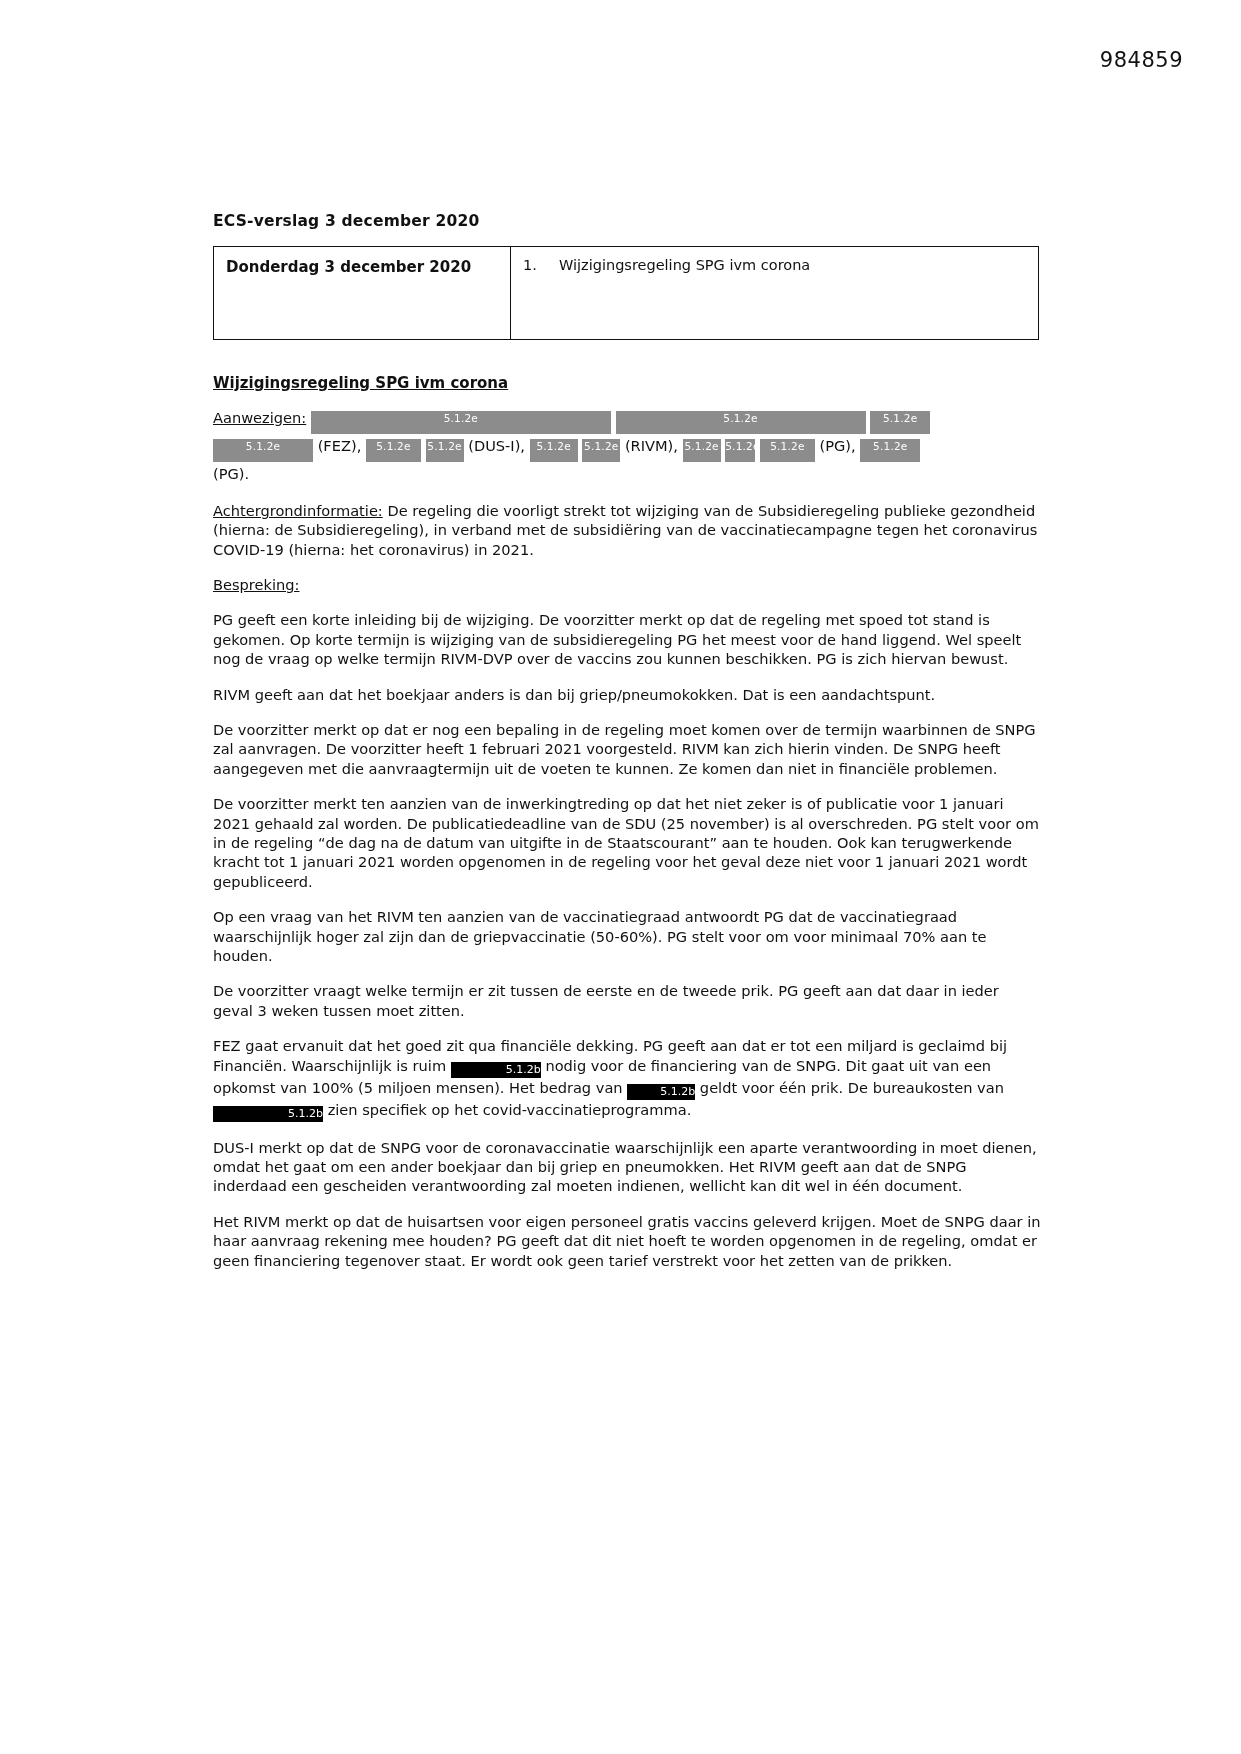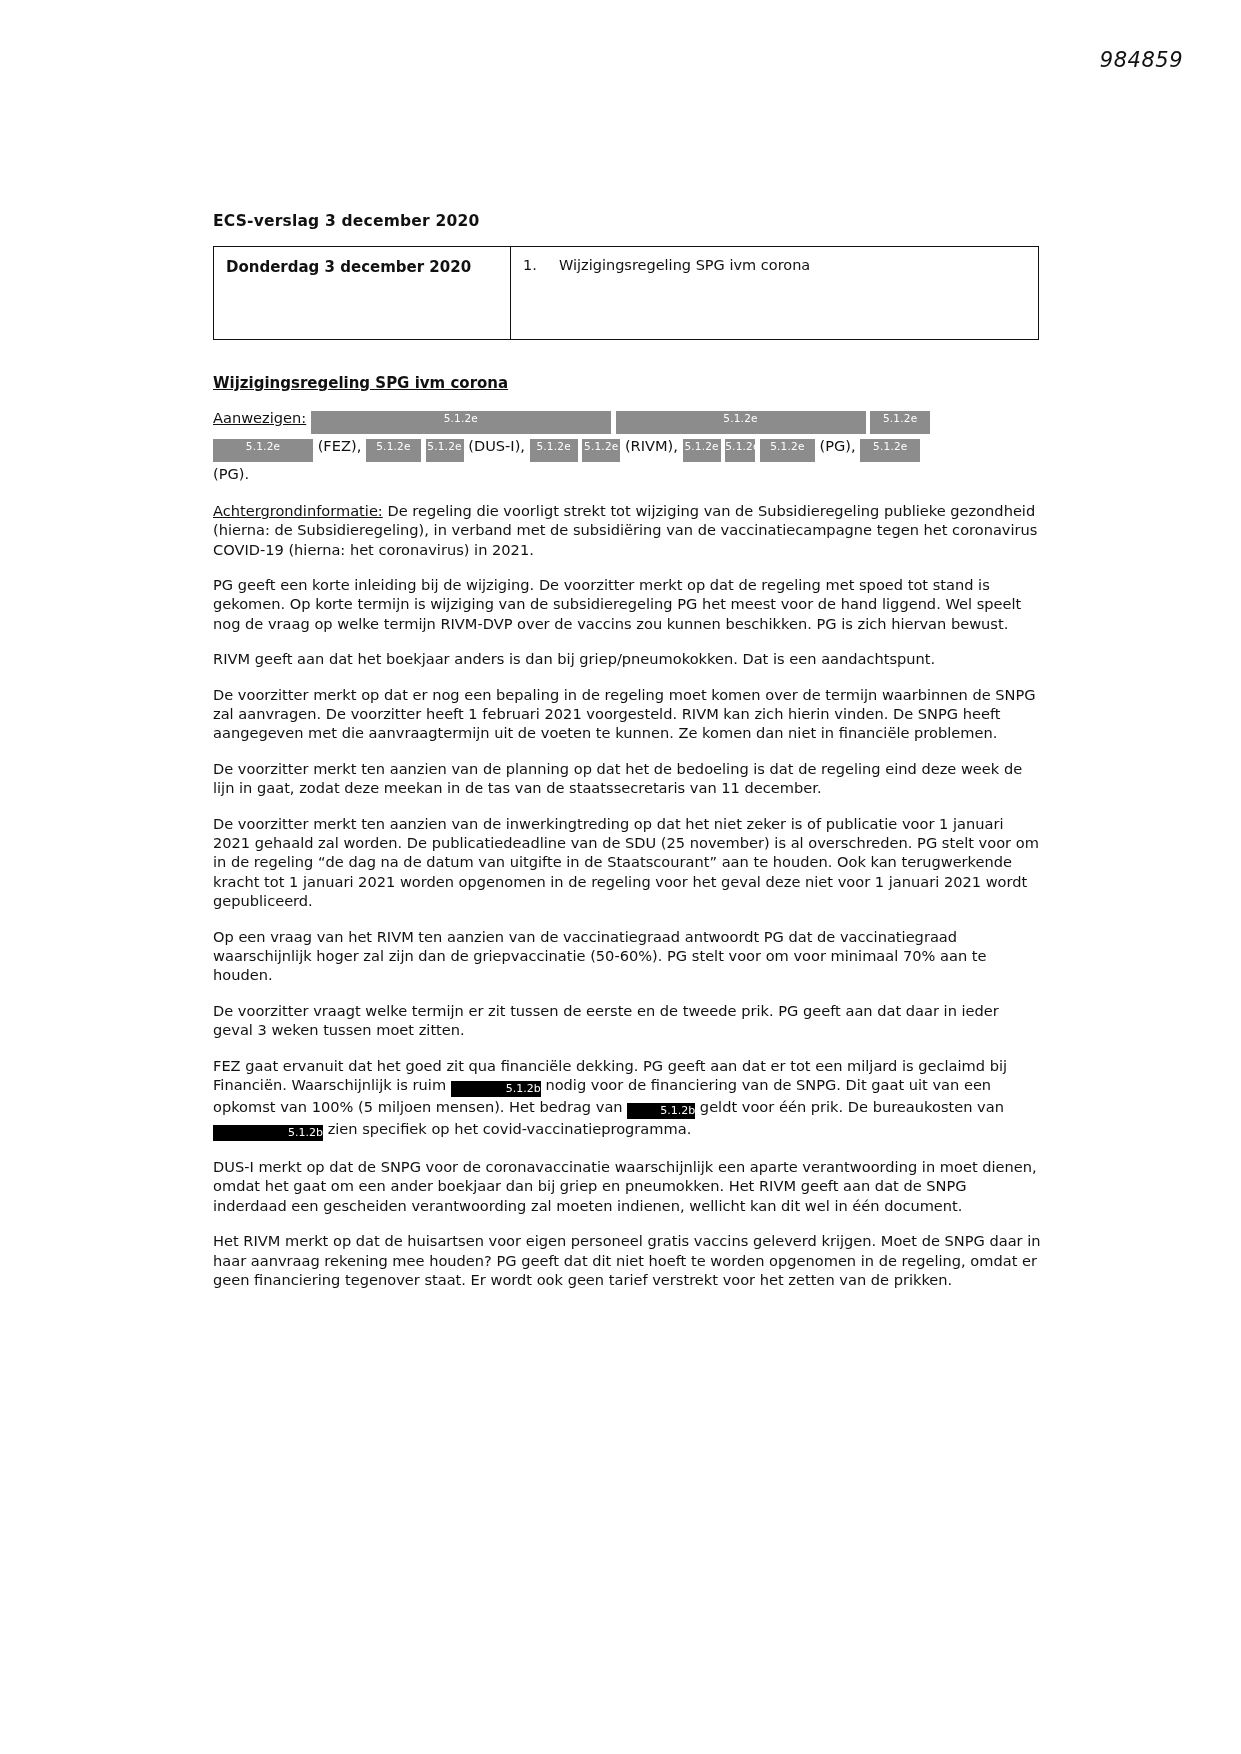--- a/index.html
+++ b/index.html
@@ -22,21 +22,20 @@
     box-sizing: border-box;
   }
   .doc-number {
     position: absolute;
     top: 48px;
     right: 58px;
     font-size: 21px;
     letter-spacing: 0.5px;
     color: #111;
     font-family: "DejaVu Sans", sans-serif;
-    font-style: italic;
   }
   .content {
     position: absolute;
     left: 213px;
     top: 212px;
     width: 830px;
   }
   .doc-title {
     font-size: 15.5px;
     font-weight: bold;
@@ -183,25 +182,27 @@
       </span>
       <span class="row3">
         <span>(PG).</span>
       </span>
     </div>
 
     <p class="body">
       <span class="u">Achtergrondinformatie:</span><span> De regeling die voorligt strekt tot wijziging van de Subsidieregeling publieke gezondheid (hierna: de Subsidieregeling), in verband met de subsidiëring van de vaccinatiecampagne tegen het coronavirus COVID-19 (hierna: het coronavirus) in 2021.</span>
     </p>
 
+    <p class="body">
+      <span class="u">Bespreking:</span>
+    </p>
 
     <p class="body">PG geeft een korte inleiding bij de wijziging. De voorzitter merkt op dat de regeling met spoed tot stand is gekomen. Op korte termijn is wijziging van de subsidieregeling PG het meest voor de hand liggend. Wel speelt nog de vraag op welke termijn RIVM-DVP over de vaccins zou kunnen beschikken. PG is zich hiervan bewust.</p>
     <p class="body">RIVM geeft aan dat het boekjaar anders is dan bij griep/pneumokokken. Dat is een aandachtspunt.</p>
     <p class="body">De voorzitter merkt op dat er nog een bepaling in de regeling moet komen over de termijn waarbinnen de SNPG zal aanvragen. De voorzitter heeft 1 februari 2021 voorgesteld. RIVM kan zich hierin vinden. De SNPG heeft aangegeven met die aanvraagtermijn uit de voeten te kunnen. Ze komen dan niet in financiële problemen.</p>
-    <p class="body">De voorzitter merkt ten aanzien van de planning op dat het de bedoeling is dat de regeling eind deze week de lijn in gaat, zodat deze meekan in de tas van de staatssecretaris van 11 december.</p>
     <p class="body">De voorzitter merkt ten aanzien van de inwerkingtreding op dat het niet zeker is of publicatie voor 1 januari 2021 gehaald zal worden. De publicatiedeadline van de SDU (25 november) is al overschreden. PG stelt voor om in de regeling “de dag na de datum van uitgifte in de Staatscourant” aan te houden. Ook kan terugwerkende kracht tot 1 januari 2021 worden opgenomen in de regeling voor het geval deze niet voor 1 januari 2021 wordt gepubliceerd.</p>
     <p class="body">Op een vraag van het RIVM ten aanzien van de vaccinatiegraad antwoordt PG dat de vaccinatiegraad waarschijnlijk hoger zal zijn dan de griepvaccinatie (50-60%). PG stelt voor om voor minimaal 70% aan te houden.</p>
     <p class="body">De voorzitter vraagt welke termijn er zit tussen de eerste en de tweede prik. PG geeft aan dat daar in ieder geval 3 weken tussen moet zitten.</p>
 
     <p class="body">
       <span>FEZ gaat ervanuit dat het goed zit qua financiële dekking. PG geeft aan dat er tot een miljard is geclaimd bij Financiën. Waarschijnlijk is ruim </span><span class="inline-redact-b w-90">5.1.2b</span><span> nodig voor de financiering van de SNPG. Dit gaat uit van een opkomst van 100% (5 miljoen mensen). Het bedrag van </span><span class="inline-redact-b w-68">5.1.2b</span><span> geldt voor één prik. De bureaukosten van </span><span class="inline-redact-b w-110">5.1.2b</span><span> zien specifiek op het covid-vaccinatieprogramma.</span>
     </p>
 
     <p class="body">DUS-I merkt op dat de SNPG voor de coronavaccinatie waarschijnlijk een aparte verantwoording in moet dienen, omdat het gaat om een ander boekjaar dan bij griep en pneumokken. Het RIVM geeft aan dat de SNPG inderdaad een gescheiden verantwoording zal moeten indienen, wellicht kan dit wel in één document.</p>
     <p class="body">Het RIVM merkt op dat de huisartsen voor eigen personeel gratis vaccins geleverd krijgen. Moet de SNPG daar in haar aanvraag rekening mee houden? PG geeft dat dit niet hoeft te worden opgenomen in de regeling, omdat er geen financiering tegenover staat. Er wordt ook geen tarief verstrekt voor het zetten van de prikken.</p>

